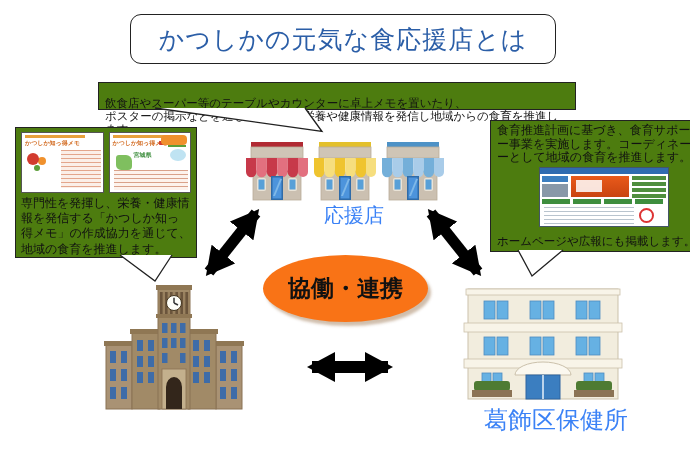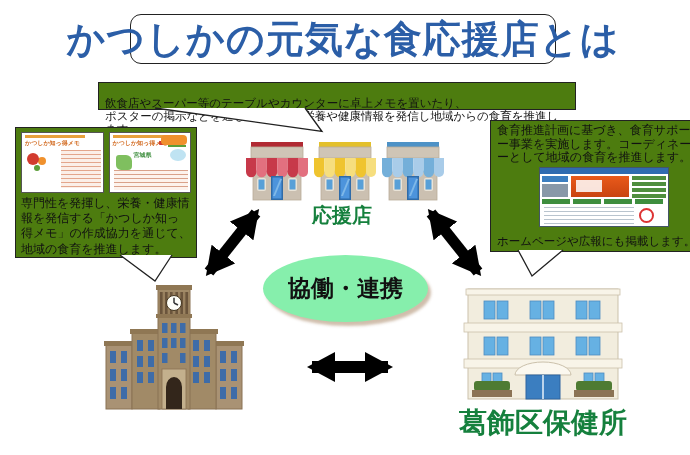--- a/index.html
+++ b/index.html
@@ -2,21 +2,21 @@
 <html><head>
 <meta charset="utf-8">
 <style>
   html,body{margin:0;padding:0;background:#fff;}
   .canvas{position:relative;width:690px;height:455px;background:#ffffff;overflow:hidden;
           font-family:"Liberation Sans",sans-serif;}
   .abs{position:absolute;}
   
   .title-box{left:130px;top:14px;width:424px;height:48px;border:1.6px solid #222;
              border-radius:11px;background:#fff;display:flex;align-items:center;justify-content:center;}
-  .title-box span{font-size:38px;font-weight:bold;color:#2B5EA7;letter-spacing:1px;white-space:nowrap;}
+  .title-box span{font-size:25px;font-weight:normal;color:#2B5EA7;letter-spacing:1px;white-space:nowrap;}
   
   .callout{border:1.3px solid #222;background:#4d7c0f;box-sizing:border-box;
            font-family:"Liberation Serif",serif;color:#111;}
   .co-top{left:98px;top:82px;width:478px;height:28px;padding:1px 6px;
           font-size:11.5px;line-height:13px;white-space:pre-line;}
   .co-left{left:15px;top:127px;width:182px;height:131px;padding:4px 5px;}
   .co-left .txt{font-size:12px;line-height:15.2px;margin-top:3px;}
   .co-right{left:490px;top:120px;width:228px;height:132px;padding:3px 6px;}
   .co-right .txt{font-size:12px;line-height:13.5px;}
   .co-right .foot{font-size:11.5px;line-height:13px;margin-top:8px;}
@@ -55,24 +55,24 @@
   .web .lines{position:absolute;left:4px;top:39px;width:90px;height:17px;
               background-image:repeating-linear-gradient(#B9C4CE 0 1px,transparent 1px 4px);}
   .web .stamp{position:absolute;right:14px;bottom:3px;width:11px;height:11px;border:2px solid #D33;
               border-radius:50%;background:#fff;}
   
   .ellipse{left:263px;top:255px;width:165px;height:67px;border-radius:50%;
            display:flex;align-items:center;justify-content:center;
            box-shadow:3px 4px 3px rgba(150,110,70,.45);}
   .ellipse span{font-size:23px;font-weight:bold;color:#111;}
   
-  .node-label{font-weight:bold;color:#15803d;text-align:center;white-space:nowrap;}
+  .node-label{font-weight:normal;color:#3b82f6;text-align:right;white-space:nowrap;}
   .lbl-stores{left:300px;top:202px;width:84px;font-size:20px;}
   .lbl-univ{left:104px;top:413px;width:140px;font-size:21px;}
-  .lbl-health{left:458px;top:404px;width:170px;font-size:28px;}
+  .lbl-health{left:458px;top:404px;width:170px;font-size:24px;}
 </style>
 </head>
 <body>
 
 <div class="canvas">
 
   <div class="abs title-box">
     <span style="color: rgb(43, 94, 167);">かつしかの元気な食応援店とは</span>
   </div>
 
@@ -315,17 +315,17 @@
     <defs>
       <marker id="ah" markerUnits="userSpaceOnUse" markerWidth="28" markerHeight="30" viewBox="0 0 28 30" refX="23" refY="15" orient="auto-start-reverse">
         <path d="M0,0 L28,15 L0,30 Z" fill="#000"></path>
       </marker>
     </defs>
     <line x1="256" y1="213" x2="209" y2="272" stroke="#000" stroke-width="11" marker-start="url(#ah)" marker-end="url(#ah)"></line>
     <line x1="431" y1="213" x2="478" y2="272" stroke="#000" stroke-width="11" marker-start="url(#ah)" marker-end="url(#ah)"></line>
     <line x1="312" y1="367" x2="388" y2="367" stroke="#000" stroke-width="12" marker-start="url(#ah)" marker-end="url(#ah)"></line>
   </svg>
 
-  <div class="abs ellipse" style="background: #86efac;">
+  <div class="abs ellipse" style="background: #f97316;">
     <span>協働・連携</span>
   </div>
 
 </div>
 
 </body></html>

